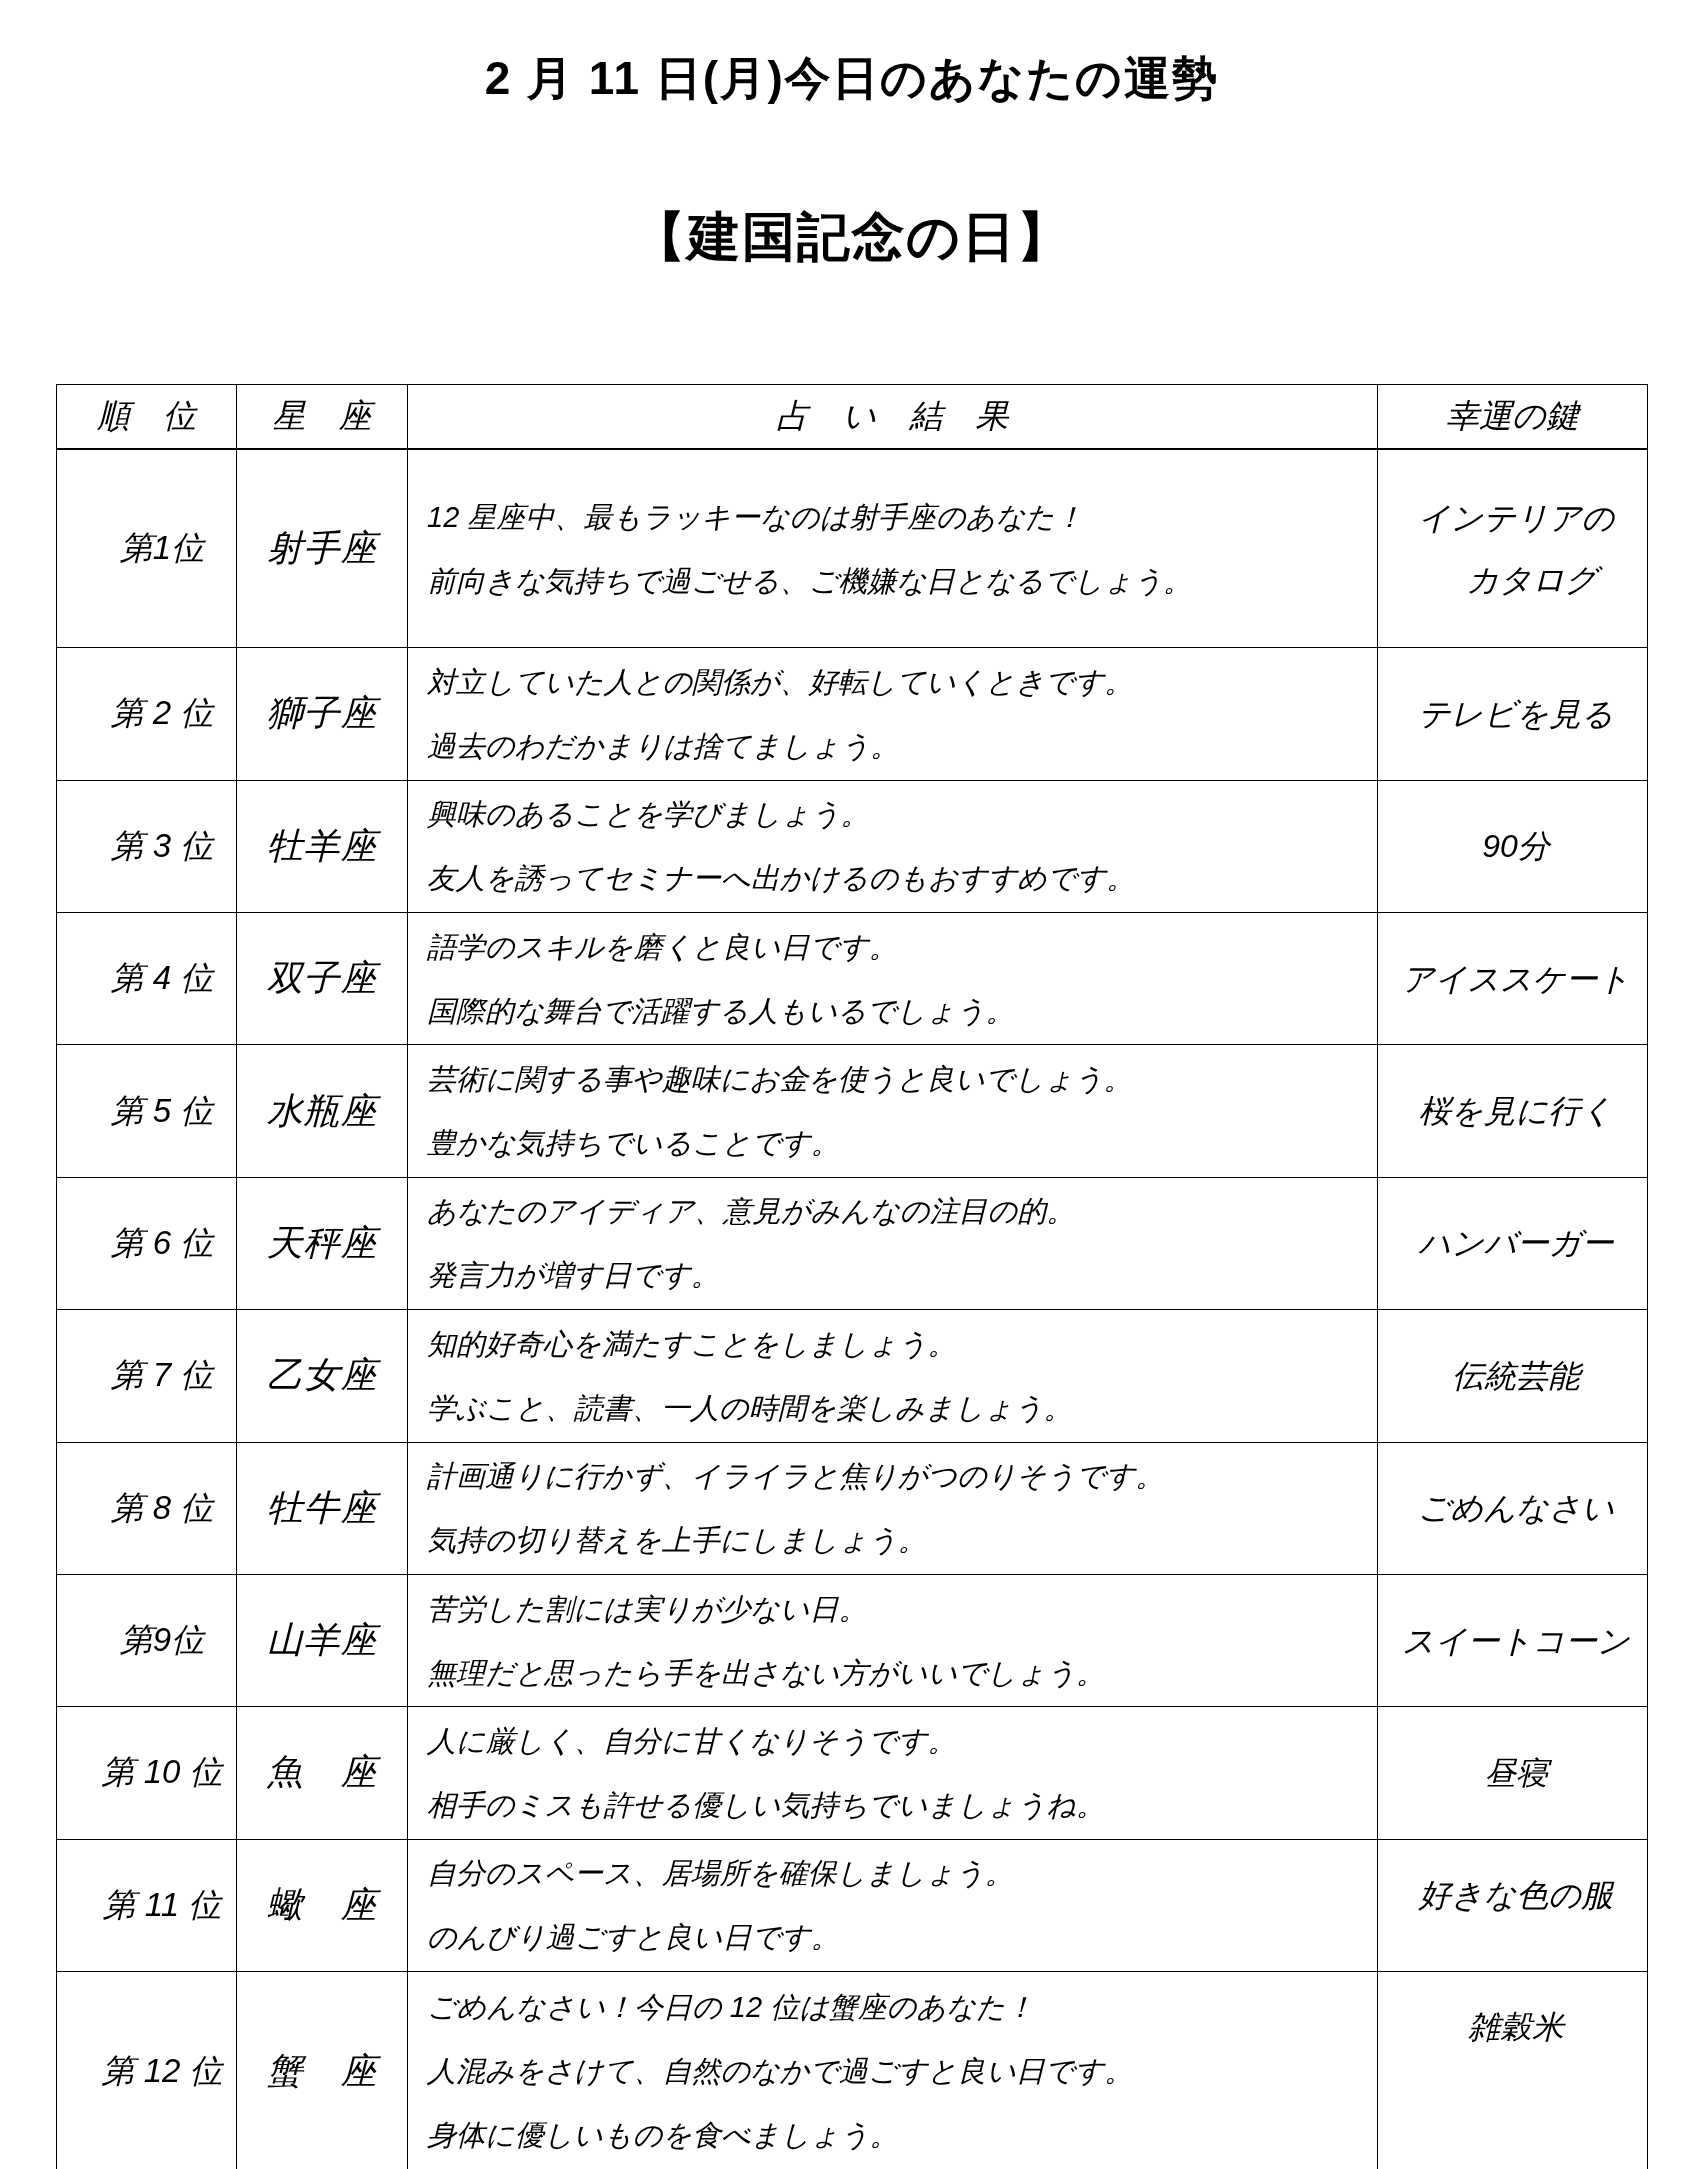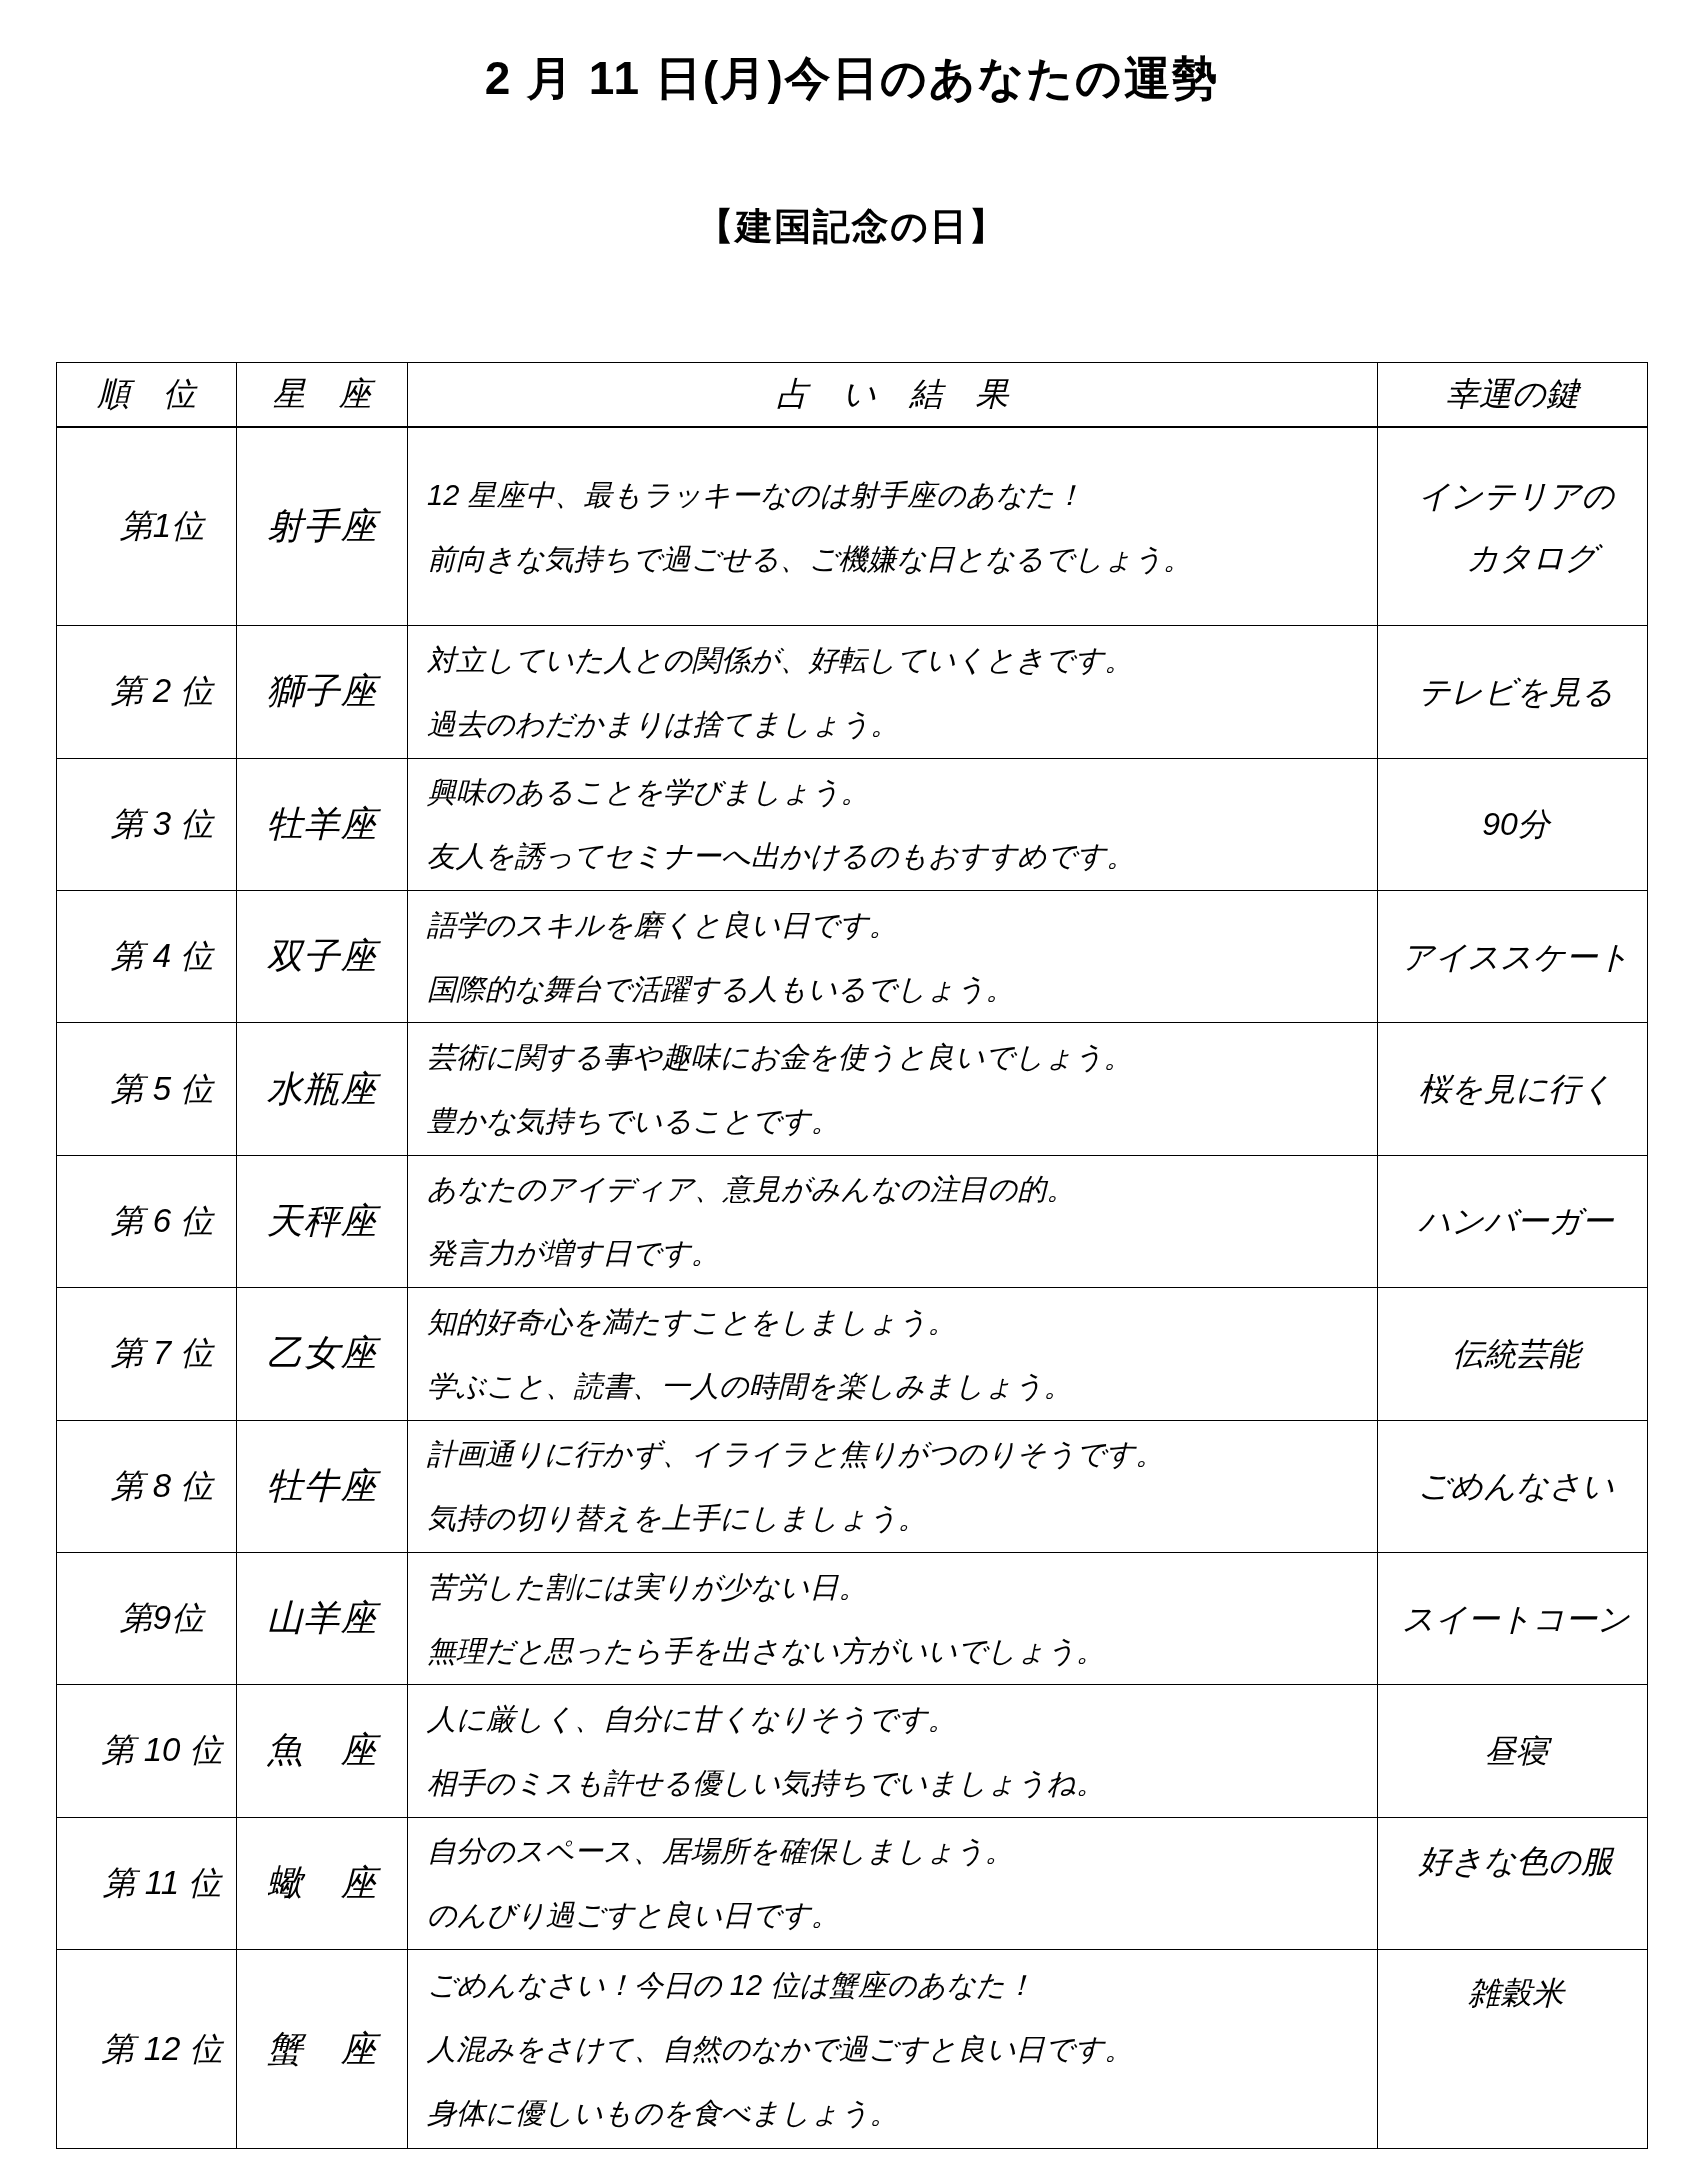--- a/index.html
+++ b/index.html
@@ -23,21 +23,21 @@
     text-align: center;
     font-size: 46px;
     font-weight: bold;
     letter-spacing: 1.7px;
     white-space: pre-line;
   }
   .doc-subtitle {
     margin: 3px;
     margin-top: 92px;
     text-align: center;
-    font-size: 37px;
+    font-size: 53px;
     font-weight: bold;
     letter-spacing: 1.7px;
     white-space: pre-line;
   }
   table.horoscope {
     margin-top: 110px;
     border-collapse: collapse;
     table-layout: fixed;
     width: 1591px;
     font-style: italic;
@@ -79,21 +79,21 @@
   }
   td.c-key {
     font-size: 32px;
     line-height: 62px;
     padding: 1.7px 6.8px 1.7px 13.7px;
     text-align: center;
     white-space: pre-line;
   }
   td.c-key.v-top {
     vertical-align: top;
-    padding-top: 12px;
+    padding-top: 24px;
   }
 </style>
 </head>
 <body>
 
 <div class="page">
 
   <h1 class="doc-title">2 月 11 日(月)今日のあなたの運勢</h1>
 
   <h2 class="doc-subtitle">【建国記念の日】</h2>

